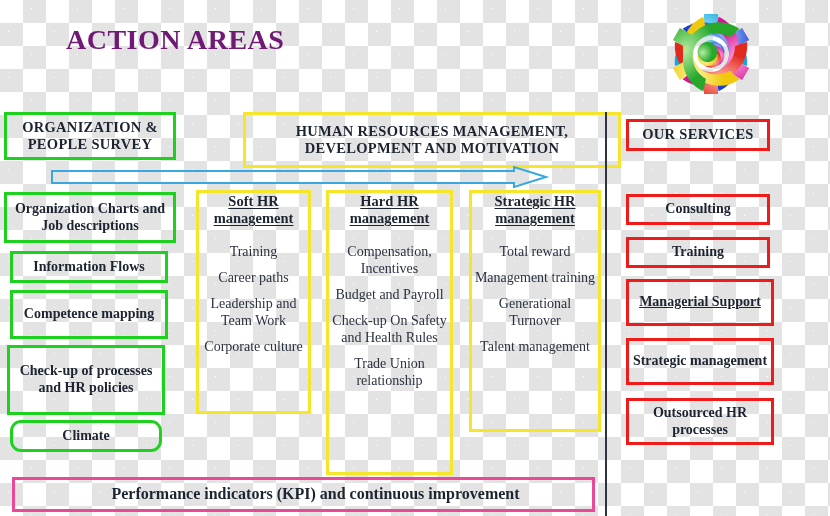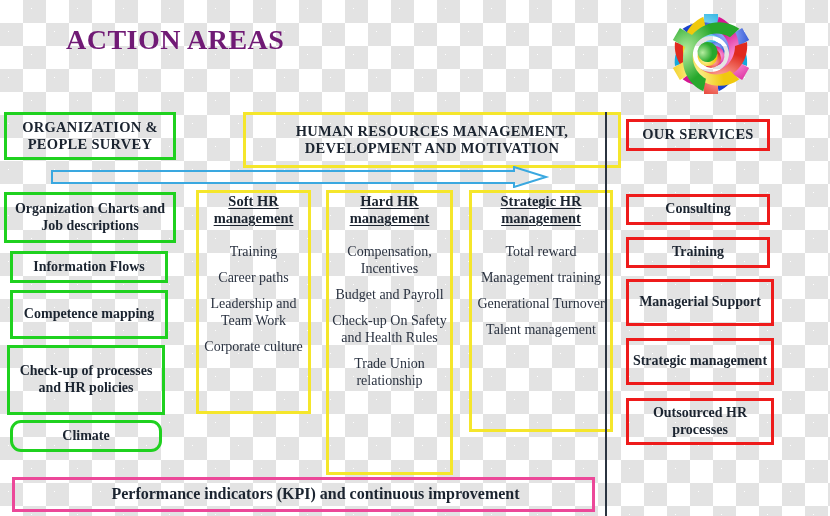--- a/index.html
+++ b/index.html
@@ -179,37 +179,37 @@
   </div>
 
   <div class="pillar" style="left:326px;top:190px;width:127px;height:285px;">
     <div class="pillar-head">Hard HR management</div>
     <div class="pillar-item">Compensation, Incentives</div>
     <div class="pillar-item">Budget and Payroll</div>
     <div class="pillar-item">Check-up On Safety and Health Rules</div>
     <div class="pillar-item">Trade Union relationship</div>
   </div>
 
-  <div class="pillar" style="left:469px;top:190px;width:144px;height:242px;">
+  <div class="pillar" style="left:469px;top:190px;width:132px;height:242px;">
     <div class="pillar-head">Strategic HR management</div>
     <div class="pillar-item">Total reward</div>
     <div class="pillar-item">Management training</div>
     <div class="pillar-item">Generational Turnover</div>
     <div class="pillar-item">Talent management</div>
   </div>
 
   <div id="divider"></div>
 
   <div class="box box-red lbl-red" style="left:626px;top:194px;width:144px;height:31px;">
     <span>Consulting</span>
   </div>
   <div class="box box-red lbl-red" style="left:626px;top:237px;width:144px;height:31px;">
     <span>Training</span>
   </div>
-  <div class="box box-red lbl-red" style="left:626px;top:279px;width:148px;height:47px;">
+  <div class="box box-red lbl-red" style="left:626px;top:279px;width:148px;height:47px;text-decoration:underline;">
     <span>Managerial Support</span>
   </div>
   <div class="box box-red lbl-red" style="left:626px;top:338px;width:148px;height:47px;">
     <span>Strategic management</span>
   </div>
   <div class="box box-red lbl-red" style="left:626px;top:398px;width:148px;height:47px;">
     <span>Outsourced HR processes</span>
   </div>
 
   <div class="box box-blue kpi-text" style="left:12px;top:477px;width:583px;height:35px;background:rgba(255,255,255,0.0);">

